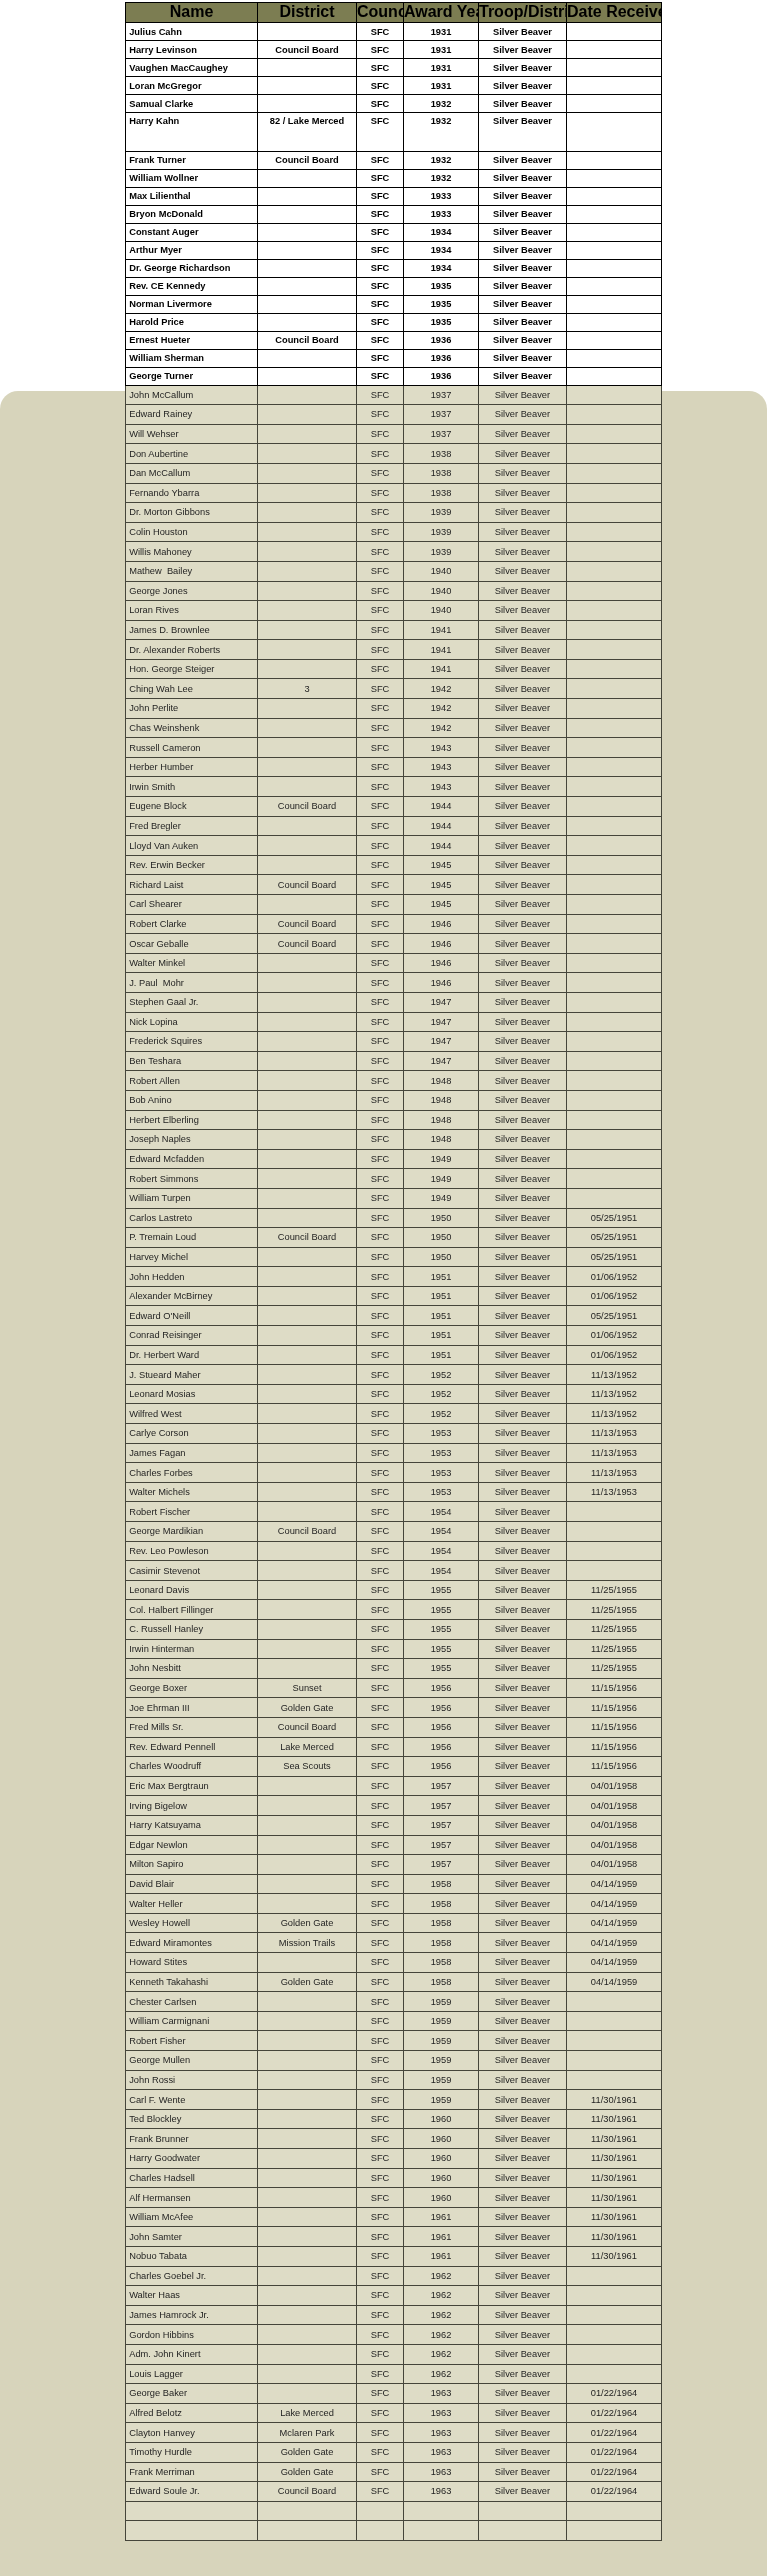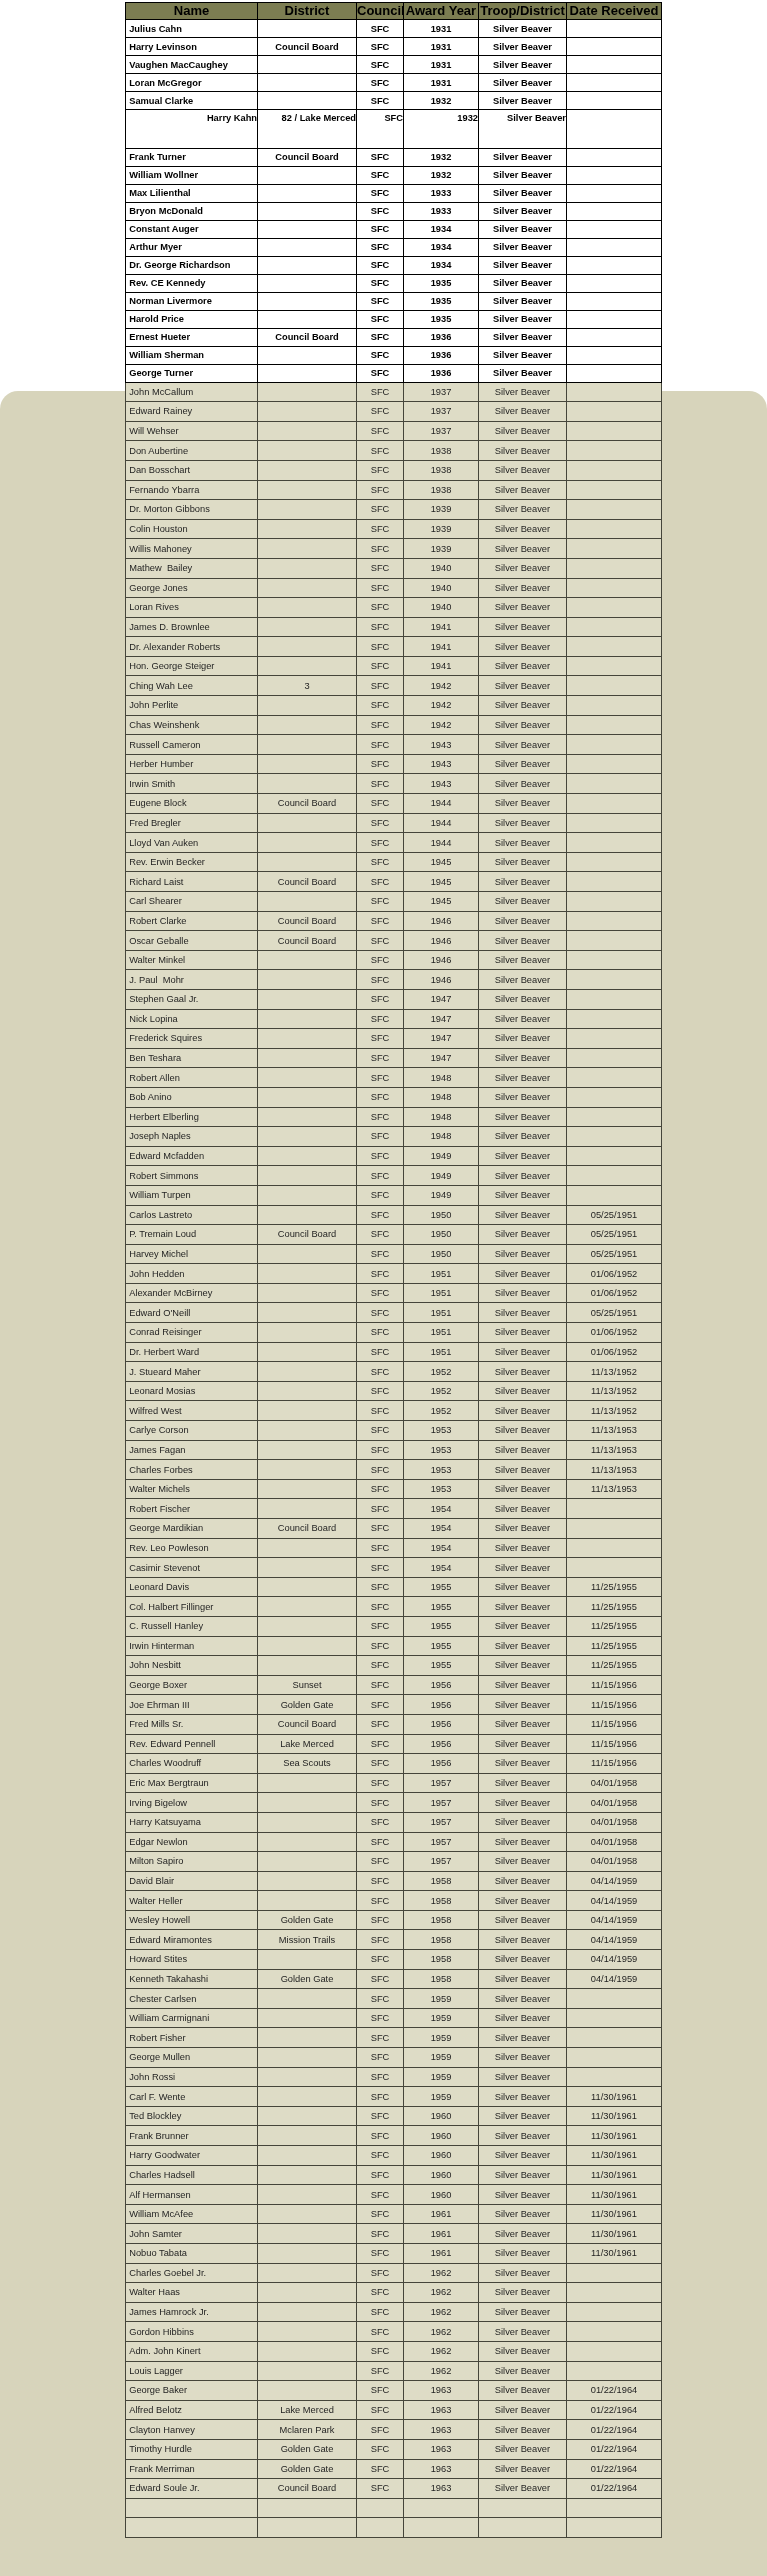--- a/index.html
+++ b/index.html
@@ -37,21 +37,21 @@
   col.w-district { width: 99px; }
   col.w-council { width: 47px; }
   col.w-year { width: 75px; }
   col.w-troop { width: 88px; }
   col.w-date { width: 95px; }
 
   thead th {
     background: var(--header_bg, #7c7d52);
     border: 1.6px solid var(--bold_border, #000000);
     color: #000;
-    font-size: 13px;
+    font-size: 16px;
     font-weight: bold;
     height: 13px;
     padding: 0.8px 0;
     text-align: center;
     overflow: hidden;
     white-space: nowrap;
   }
   tbody td {
     overflow: hidden;
     white-space: nowrap;
@@ -63,21 +63,20 @@
     border: 1.6px solid var(--bold_border, #000000);
     color: #000;
     font-weight: bold;
     font-size: 9.3px;
     height: 17px;
   }
   tr.bold.tall td {
     height: 35px;
     vertical-align: top;
     padding-top: 2.4px;
-    text-align: right;
   }
   tr.plain td {
     background: var(--plain_cell_bg, #dedcc6);
     border: 0.8px solid var(--plain_border, #45453a);
     color: var(--plain_text, #1f1f1f);
     font-weight: normal;
     font-size: 9.3px;
     height: 18.6px;
   }
   td.c-name, th.c-name {
@@ -291,21 +290,21 @@
       </tr>
       <tr class="plain">
         <td class="c-name">Don Aubertine</td>
         <td class="c-mid"></td>
         <td class="c-mid">SFC</td>
         <td class="c-mid">1938</td>
         <td class="c-mid">Silver Beaver</td>
         <td class="c-mid"></td>
       </tr>
       <tr class="plain">
-        <td class="c-name">Dan Bosschart</td>
+        <td class="c-name">Dan McCallum</td>
         <td class="c-mid"></td>
         <td class="c-mid">SFC</td>
         <td class="c-mid">1938</td>
         <td class="c-mid">Silver Beaver</td>
         <td class="c-mid"></td>
       </tr>
       <tr class="plain">
         <td class="c-name">Fernando Ybarra</td>
         <td class="c-mid"></td>
         <td class="c-mid">SFC</td>

